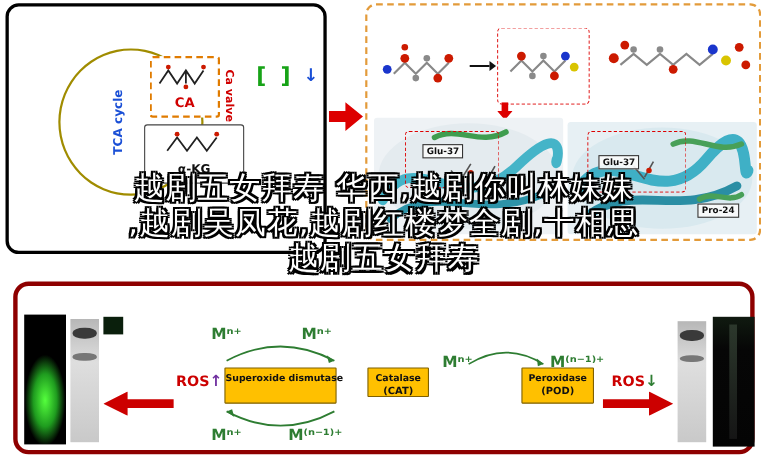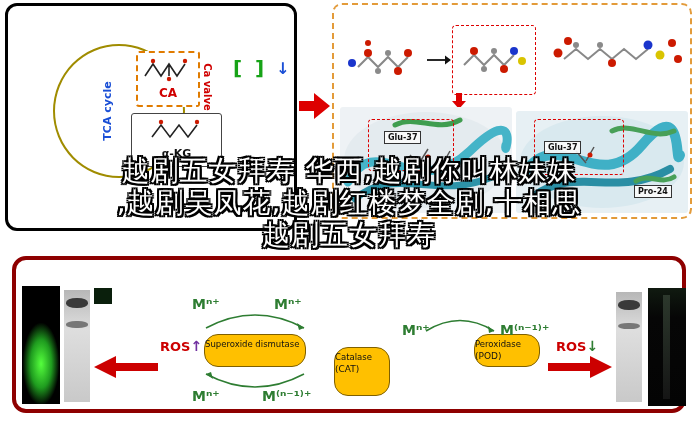--- a/index.html
+++ b/index.html
@@ -45,21 +45,21 @@
   
   .ros-panel { left:12px; top:256px; width:674px; height:157px; border:4px solid #8e0000; border-radius:14px; background:#fff; }
   .fluor { background:#000; }
   .fluor::before { content:""; position:absolute; inset:0; background:radial-gradient(ellipse 62% 45% at 50% 66%, #55ff3d 0%, #1f9c1f 45%, rgba(0,0,0,0) 78%); }
   .gel { background:linear-gradient(#b7b7b7,#dedede 35%,#c9c9c9); }
   .gel::before { content:""; position:absolute; left:6%; right:6%; top:7%; height:9%; background:#3a3a3a; border-radius:45%; }
   .gel::after  { content:""; position:absolute; left:8%; right:8%; top:28%; height:6%; background:#777; border-radius:45%; }
   .chipimg { background:#0a1f0c; }
   .darkimg { background:linear-gradient(#101a10 0%,#060606 25%,#040404 100%); }
   .darkimg::before { content:""; position:absolute; left:40%; top:6%; width:18%; height:88%; background:linear-gradient(#2c382c,#151515); }
-  .enzyme { background:#ffc000; border:1px solid #7f6000; border-radius:14px; color:#111; font-weight:normal; padding-top:3px; }
+  .enzyme { background:#ffc000; border:1px solid #7f6000; border-radius:1px; text-align:center; color:#111; font-weight:bold; padding-top:3px; }
   .enzyme .l1 { font-size:8.5px; line-height:12px; white-space:nowrap; }
   .enzyme .l2 { font-size:9px; line-height:12px; }
   .mlabel { color:#2e7d32; font-weight:bold; font-size:14px; white-space:nowrap; }
   .ros-word { color:#cc0000; font-weight:bold; font-size:13px; }
   .up-arrow { color:#7030a0; font-weight:bold; font-size:14px; }
   .down-arrow { color:#2e7d32; font-weight:bold; font-size:14px; }
 </style>
 </head>
 <body>
 
@@ -230,21 +230,21 @@
     </div>
     <span class="abs" style="left:184px; top:110px;">
       <svg width="110" height="22" viewBox="0 0 110 22">
         <path d="M104,4 Q55,30 6,4" fill="none" stroke="#2e7d32" stroke-width="1.6"></path>
         <polygon points="6,4 13,9 11,2" fill="#2e7d32"></polygon>
       </svg>
     </span>
     <span class="abs mlabel" style="left:176px; top:128px;">Mⁿ⁺</span>
     <span class="abs mlabel" style="left:246px; top:128px;">M⁽ⁿ⁻¹⁾⁺</span>
 
-    <div class="abs enzyme" style="left:318px; top:87px; width:56px; height:49px;">
+    <div class="abs enzyme" style="left:318px; top:74px; width:56px; height:27px;">
       <div class="l1">Catalase</div>
       <div class="l2">(CAT)</div>
     </div>
 
     <span class="abs mlabel" style="left:386px; top:62px;">Mⁿ⁺</span>
     <span class="abs" style="left:406px; top:56px;">
       <svg width="76" height="18" viewBox="0 0 76 18">
         <path d="M4,15 Q38,-6 72,15" fill="none" stroke="#2e7d32" stroke-width="1.5"></path>
         <polygon points="72,15 66,10 67,17" fill="#2e7d32"></polygon>
       </svg>

